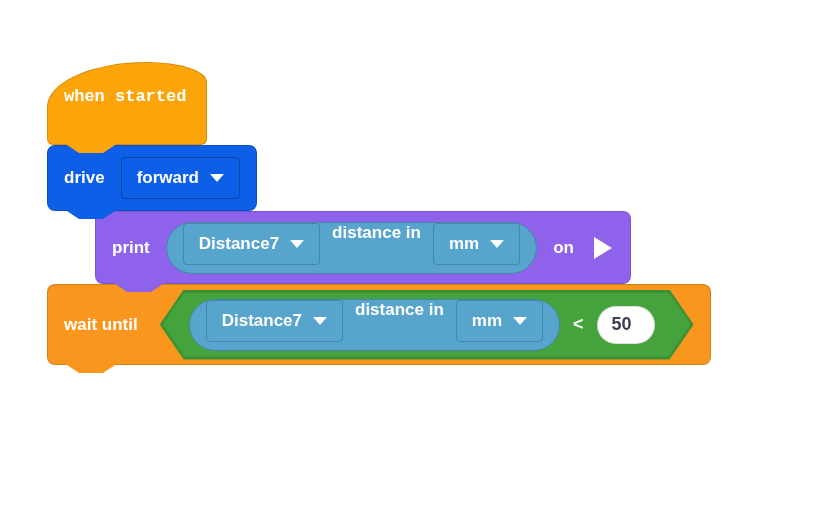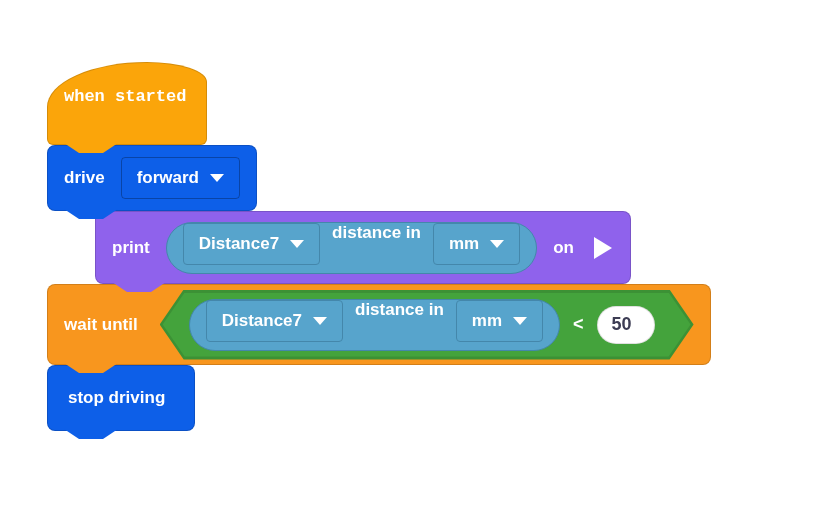--- a/index.html
+++ b/index.html
@@ -108,17 +108,14 @@
           </div>
         </div>
         <span class="blabel op">&lt;</span>
         <div class="num-input">
           <span>50</span>
         </div>
       </div>
     </div>
   </div>
 
-  <div class="block stack bump z2 b-stop">
-    <span class="blabel">stop driving</span>
-  </div>
 
 </div>
 
 </body></html>

